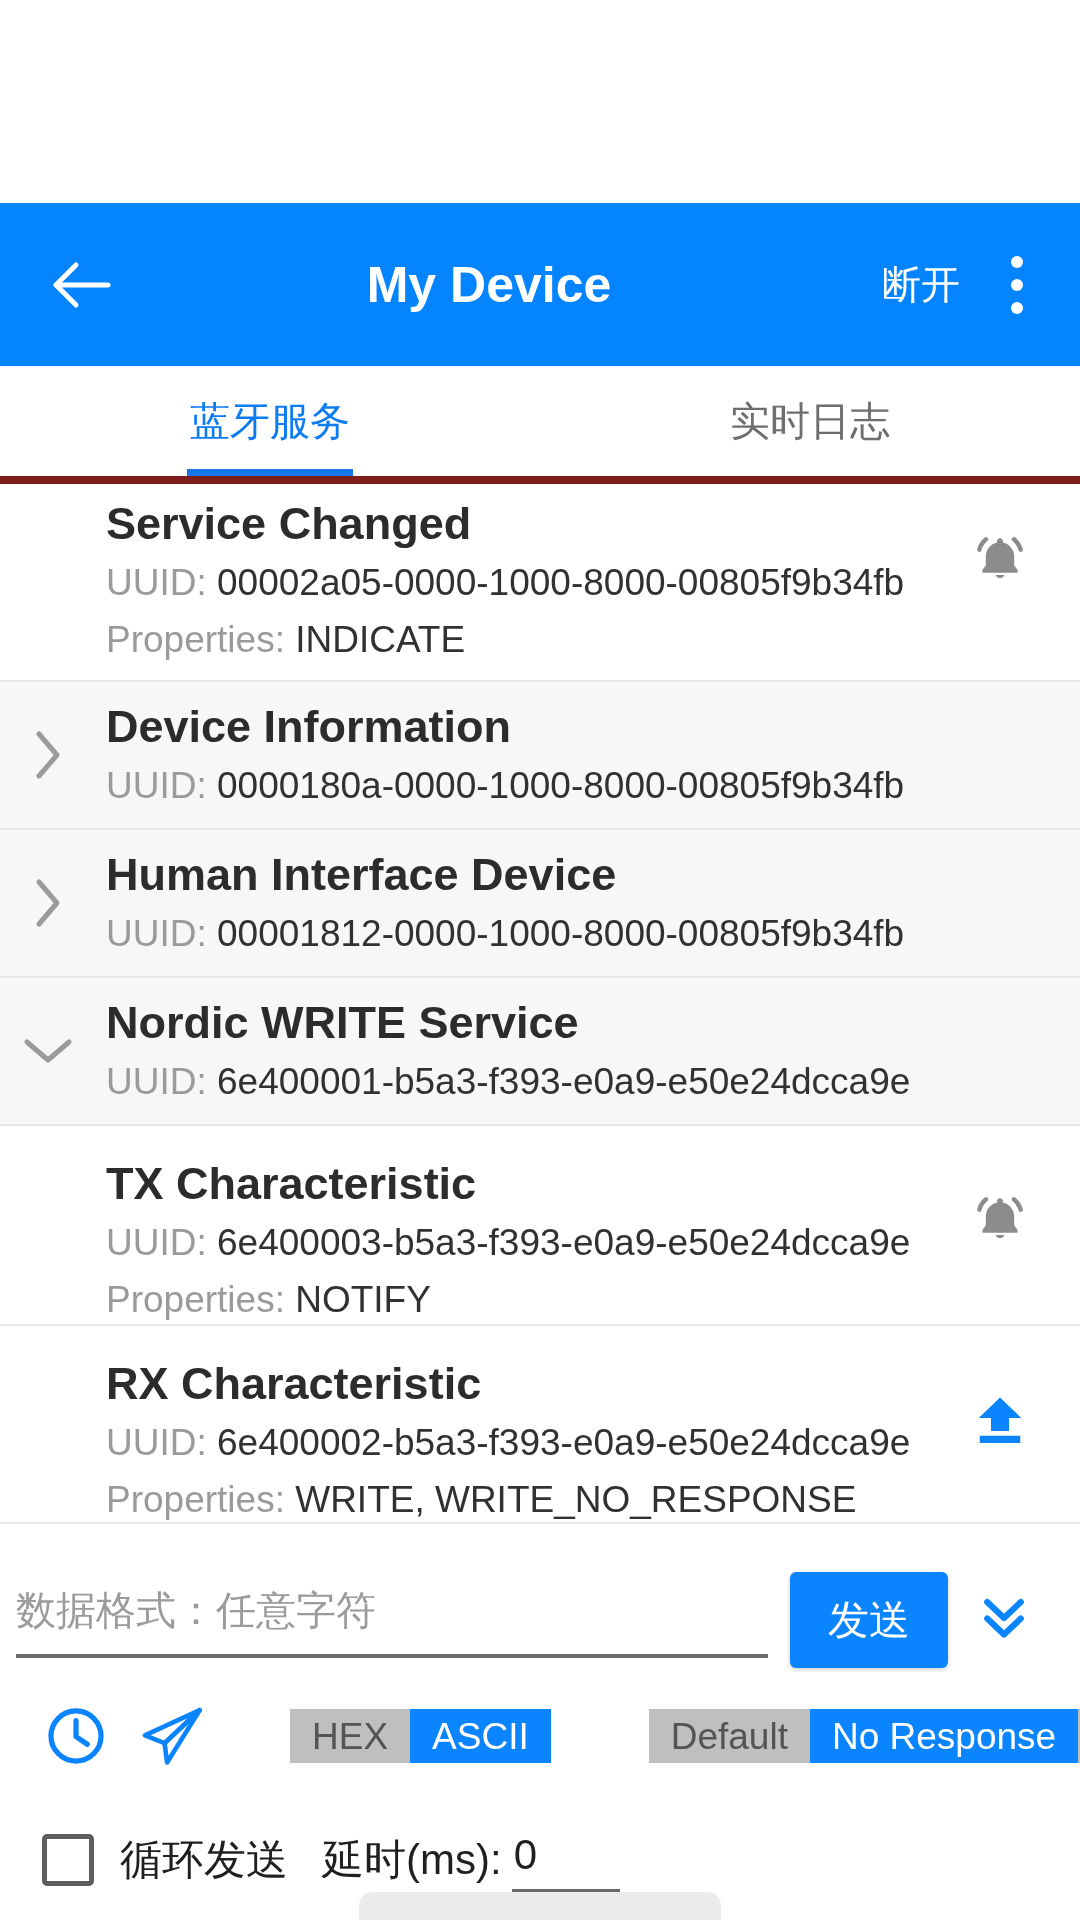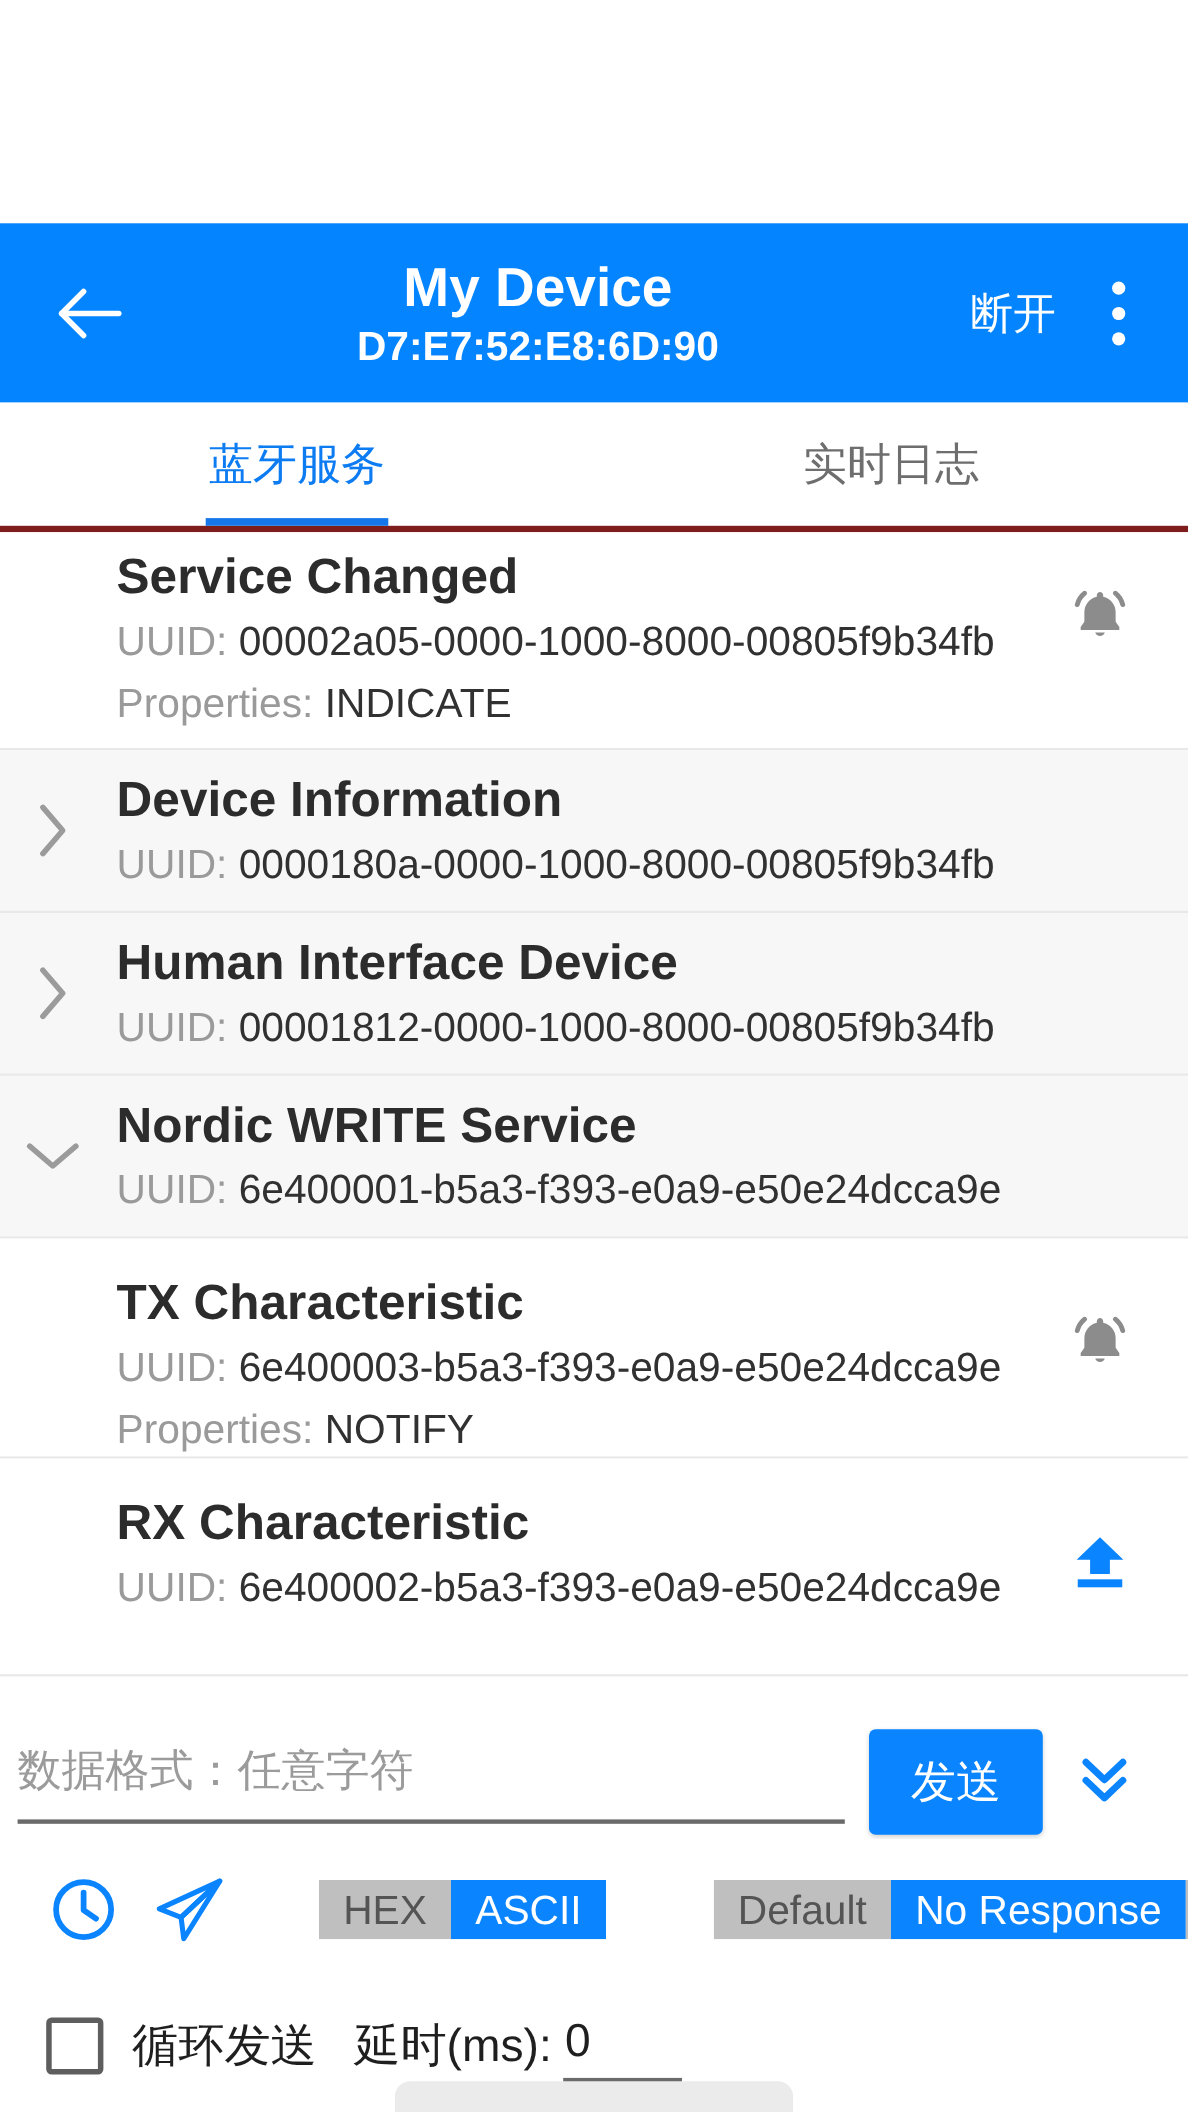--- a/index.html
+++ b/index.html
@@ -94,21 +94,21 @@
     height: 12px;
     border-radius: 50%;
     background: #ffffff;
   }
 
   
   .tabbar {
     height: 118px;
     background: #ffffff;
     display: flex;
-    border-bottom: 6px solid #7f1d1d;
+    border-bottom: 8px solid #7f1d1d;
     flex: 0 0 auto;
   }
   .tab {
     flex: 1 1 0;
     display: flex;
     align-items: center;
     justify-content: center;
     position: relative;
     font-size: 40px;
   }
@@ -359,21 +359,20 @@
       <span>
         <svg width="62" height="48" viewBox="0 0 62 48">
           <path d="M26 4 L6 24 L26 44" fill="none" stroke="#ffffff" stroke-width="5" stroke-linecap="round" stroke-linejoin="round"></path>
           <line x1="6" y1="24" x2="58" y2="24" stroke="#ffffff" stroke-width="5" stroke-linecap="round"></line>
         </svg>
       </span>
     </div>
 
     <div class="appbar-titles">
       <div class="appbar-title">My Device</div>
-      <div class="appbar-subtitle">D7:E7:52:E8:6D:90</div>
     </div>
 
     <div class="disconnect-btn">断开</div>
 
     <div class="overflow-btn">
       <i></i>
       <i></i>
       <i></i>
     </div>
   </div>
@@ -488,20 +487,24 @@
       </div>
     </div>
 
     <div class="row charact r-rx">
       <div class="row-body">
         <div class="row-title">RX Characteristic</div>
         <div class="row-sub">
           <span class="lbl">UUID:</span>
           <span>6e400002-b5a3-f393-e0a9-e50e24dcca9e</span>
         </div>
+        <div class="row-sub">
+          <span class="lbl">Properties:</span>
+          <span>WRITE, WRITE_NO_RESPONSE</span>
+        </div>
       </div>
       <div class="row-action">
         <span>
           <svg width="60" height="60" viewBox="0 0 24 24">
             <path d="M12 3 L20.5 11.2 H15.6 V16.4 H8.4 V11.2 H3.5 Z" fill="#0a84ff"></path>
             <rect x="3.9" y="18.3" width="16.2" height="2.9" fill="#0a84ff"></rect>
           </svg>
         </span>
       </div>
     </div>

